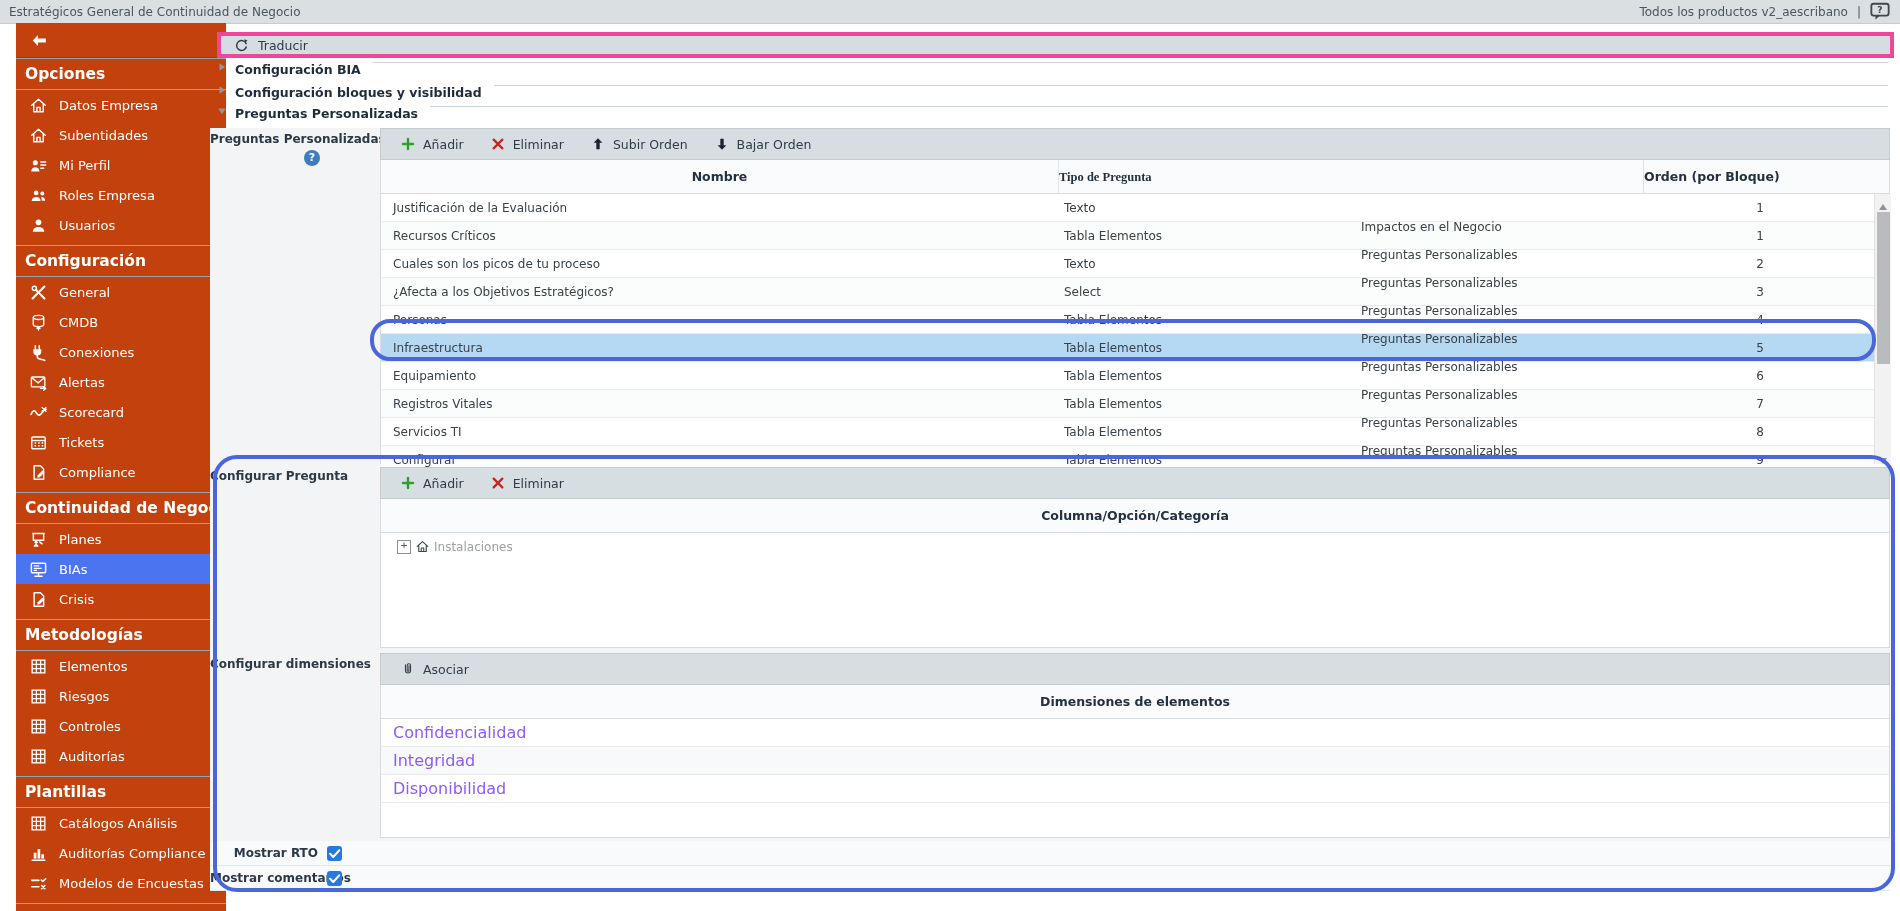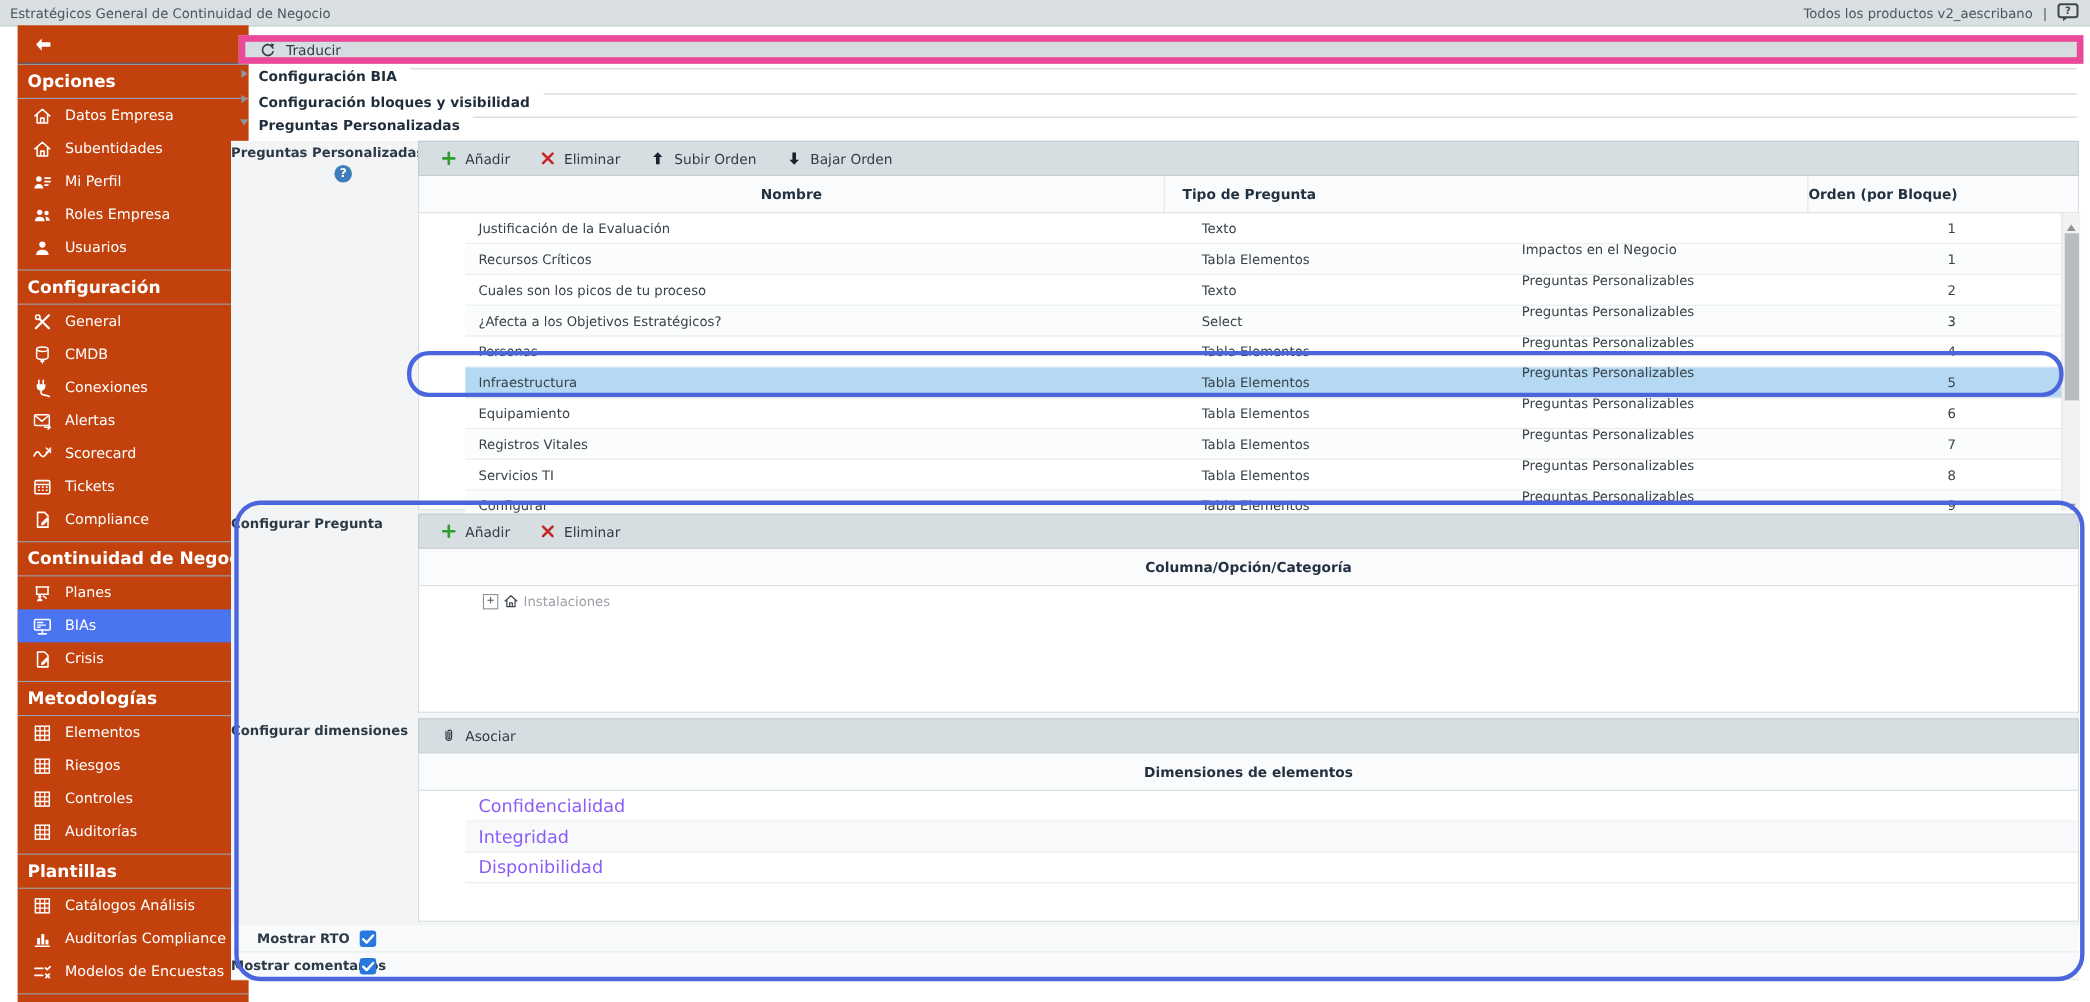--- a/index.html
+++ b/index.html
@@ -20,21 +20,21 @@
   .sb-head{height:30px;line-height:30px;font-weight:bold;font-size:15.5px;padding-left:9px;
            border-top:1px solid #9aa2ad;border-bottom:1px solid #9aa2ad;white-space:nowrap;overflow:hidden;}
   .sb-head{margin-top:5px;}
   .sb-head:first-child{margin-top:0;}
   .sb-item{height:30px;display:flex;align-items:center;padding-left:13px;gap:11px;font-size:13px;cursor:pointer;}
   .sb-item.active{background:#4a74f0;}
   .sb-ic{width:19px;height:19px;color:#fff;flex:0 0 19px;}
   .sb-ic svg{width:19px;height:19px;display:block;}
   .sb-lb{white-space:nowrap;}
   
-  #translatebar{left:217px;top:32px;width:1677px;height:26px;background:#d6dde1;border:6px solid #ec4899;
+  #translatebar{left:217px;top:32px;width:1677px;height:26px;background:#d6dde1;border:4px solid #ec4899;
                 display:flex;align-items:center;box-sizing:border-box;}
   .tbtn{display:flex;align-items:center;gap:8px;padding:0 12px;font-size:12.5px;color:#2e3c48;cursor:pointer;height:100%;}
   .tbtn .ic{width:17px;height:17px;}
   .tbtn .ic svg{width:17px;height:17px;display:block;}
   
   .accrow{left:217px;width:1677px;height:22px;display:flex;align-items:flex-start;gap:8px;cursor:pointer;}
   .acc-tri{width:10px;height:10px;color:#8e969c;flex:0 0 10px;}
   .acc-tri svg{width:10px;height:10px;display:block;}
   .acc-lb{font-weight:bold;font-size:12.5px;color:#1f2d3a;white-space:nowrap;}
   .acc-line{flex:1;border-top:1px solid #ccd3d8;margin-left:4px;margin-right:6px;}
@@ -44,21 +44,21 @@
   .qbadge{position:absolute;right:78px;width:16px;height:16px;border-radius:50%;background:#3f7dba;color:#fff;
           font-size:11px;font-weight:bold;text-align:center;line-height:16px;cursor:pointer;}
   
   .gtoolbar{background:#d7dee2;border:1px solid #c3cdd1;box-sizing:border-box;display:flex;align-items:center;padding-left:8px;gap:4px;}
   .gbtn{display:flex;align-items:center;gap:7px;font-size:12.5px;color:#2e3c48;padding:0 11px;cursor:pointer;height:100%;}
   .gbtn .ic{width:16px;height:16px;}
   .gbtn .ic svg{width:16px;height:16px;display:block;}
   .ic-plus{color:#2f9e2f;} .ic-cross{color:#c42424;} .ic-up,.ic-down{color:#17242f;} .ic-clip{color:#2e3c48;}
   .ghead{background:#fafbfc;border:1px solid #d6dcdf;border-top:none;box-sizing:border-box;display:flex;align-items:center;}
   .ghead .hc{font-weight:bold;font-size:12.5px;color:#233140;box-sizing:border-box;}
-  .gbody{background:#fff;border:1px solid #d6dcdf;border-top:none;box-sizing:border-box;padding-left:42px;}
+  .gbody{background:#fff;border:1px solid #d6dcdf;border-top:none;box-sizing:border-box;}
   .tr{display:flex;align-items:center;height:27px;border-bottom:1px solid #e9ebec;font-size:12px;color:#39424a;cursor:pointer;}
   .tr:nth-child(even){background:#fbfcfc;}
   .tr.sel{background:#b5d9f3;}
   .c0{width:677px;padding-left:12px;box-sizing:border-box;overflow:hidden;white-space:nowrap;}
   .c1{width:297px;padding-left:6px;box-sizing:border-box;}
   .c2{width:288px;padding-left:6px;box-sizing:border-box;margin-top:39px;}
   .c3{width:234px;text-align:center;box-sizing:border-box;}
   .hb{border-left:1px solid #e1e4e6;align-self:stretch;display:flex;align-items:center;}
   .hcenter{flex:1;text-align:center;font-weight:bold;font-size:12.5px;color:#233140;}
   
@@ -406,21 +406,21 @@
       <span class="ic ic-down">
         <svg viewBox="0 0 24 24">
           <path d="M12 20.5 5.5 14h4V4h5v10h4z" fill="currentColor"></path>
         </svg>
       </span>
       <span>Bajar Orden</span>
     </span>
   </div>
 <div id="t1-head" class="abs ghead" style="left:380px;top:160px;width:1510px;height:34px;">
     <span class="hc c0" style="text-align:center;padding-left:0;height:100%;line-height:34px;">Nombre</span>
-    <span class="hc c1 hb" style="text-align:center;padding-left:16px;height:100%;line-height:34px;">Tipo de Pregunta</span>
+    <span class="hc c1 hb" style="text-align:center;padding-left:0;height:100%;line-height:34px;font-family:Liberation Serif, serif;">Tipo de Pregunta</span>
     <span class="hc c2 hb" style="text-align:center;padding-left:0;height:100%;line-height:34px;">Bloque</span>
     <span class="hc c3 hb" style="padding-left:0;height:100%;line-height:34px;">Orden (por Bloque)</span>
   </div>
 <div id="t1-body" class="abs gbody" style="left:380px;top:194px;width:1510px;height:270px;">
     <div class="tr">
       <span class="c0">Justificación de la Evaluación</span>
       <span class="c1">Texto</span>
       <span class="c2">Impactos en el Negocio</span>
       <span class="c3">1</span>
     </div>

